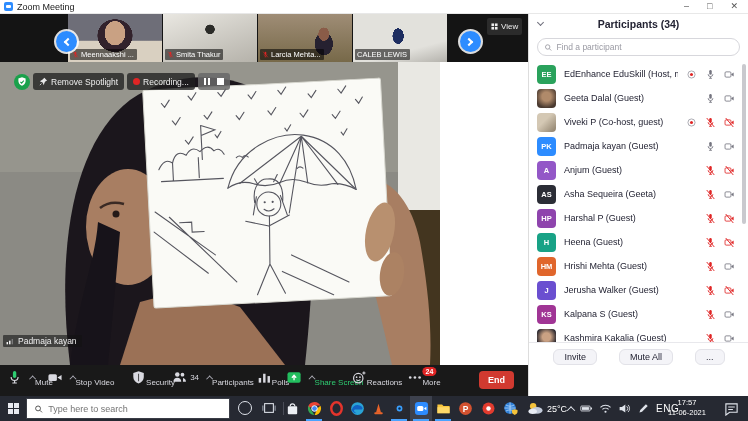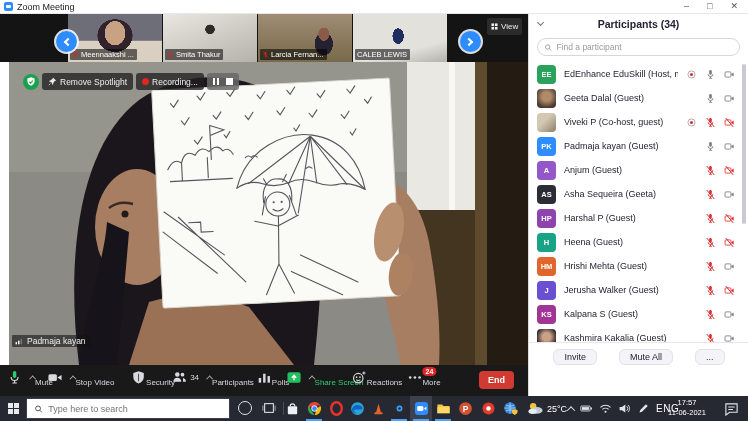--- a/index.html
+++ b/index.html
@@ -38,21 +38,21 @@
                display:flex; align-items:center; justify-content:center; z-index:8;
                box-shadow:0 0 0 2px rgba(255,255,255,.85); }
   .strip-nav .c { width:6px; height:6px; border-left:2px solid #fff; border-top:2px solid #fff; }
   .nav-left  { left:56px; top:17px; } .nav-left .c  { transform:rotate(-45deg); margin-left:3px; }
   .nav-right { left:460px; top:17px; } .nav-right .c { transform:rotate(135deg); margin-right:3px; }
   .view-btn { position:absolute; left:487px; top:4px; height:17px; padding:0 4px; background:rgba(45,45,45,.9);
               border-radius:2px; color:#eee; font-size:8px; display:flex; align-items:center; gap:3px; }
   .view-btn svg { width:7px; height:7px; }
 
   
-  .video { position:absolute; left:9px; top:62px; width:528px; height:303px; background:#d946ef; overflow:hidden; }
+  .video { position:absolute; left:0; top:62px; width:440px; height:303px; background:#d946ef; overflow:hidden; }
   .spot-bar { position:absolute; left:14px; top:11px; display:flex; align-items:center; gap:3px; z-index:6; }
   .spot-bar svg.sh { width:16px; height:16px; }
   .pill { height:17px; display:flex; align-items:center; gap:3px; background:rgba(32,32,32,.78);
           border-radius:3px; color:#f0f0f0; font-size:8.5px; padding:0 6px; white-space:nowrap; }
   .pill.ctl { background:rgba(105,105,105,.85); gap:7px; }
   .pause-ic { display:flex; gap:2px; } .pause-ic i { width:2px; height:7px; background:#fff; display:block; }
   .stop-ic { width:7px; height:7px; background:#fff; display:block; }
   .pin { width:9px; height:9px; }
   .rec-dot { width:7px; height:7px; border-radius:50%; background:#e02525; display:block; }
   .name-tag { position:absolute; left:3px; bottom:18px; background:rgba(18,18,18,.6); color:#f0f0f0;
@@ -180,21 +180,21 @@
             <span>Smita Thakur</span>
           </span>
         </div>
         <div class="thumb t2" style="left: 258px;">
           <span class="thumb-label">
             <svg viewBox="0 0 16 16">
               <rect x="6.2" y="1.5" width="3.6" height="7" rx="1.8" fill="#e02525"></rect>
               <path d="M4.5 7.5a3.5 3.5 0 0 0 7 0 M8 11.2v2.3 M5.8 13.5h4.4" fill="none" stroke="#e02525" stroke-width="1.2"></path>
               <path d="M2.5 1.5L13.5 14.5" stroke="#e02525" stroke-width="1.4"></path>
             </svg>
-            <span>Larcia Fernan...</span>
+            <span>Larcia Mehta...</span>
           </span>
         </div>
         <div class="thumb t3" style="left: 353px;">
           <span class="thumb-label">
             <span>CALEB LEWIS</span>
           </span>
         </div>
       </div>
     <div class="strip-nav nav-left">
         <span class="c"></span>

